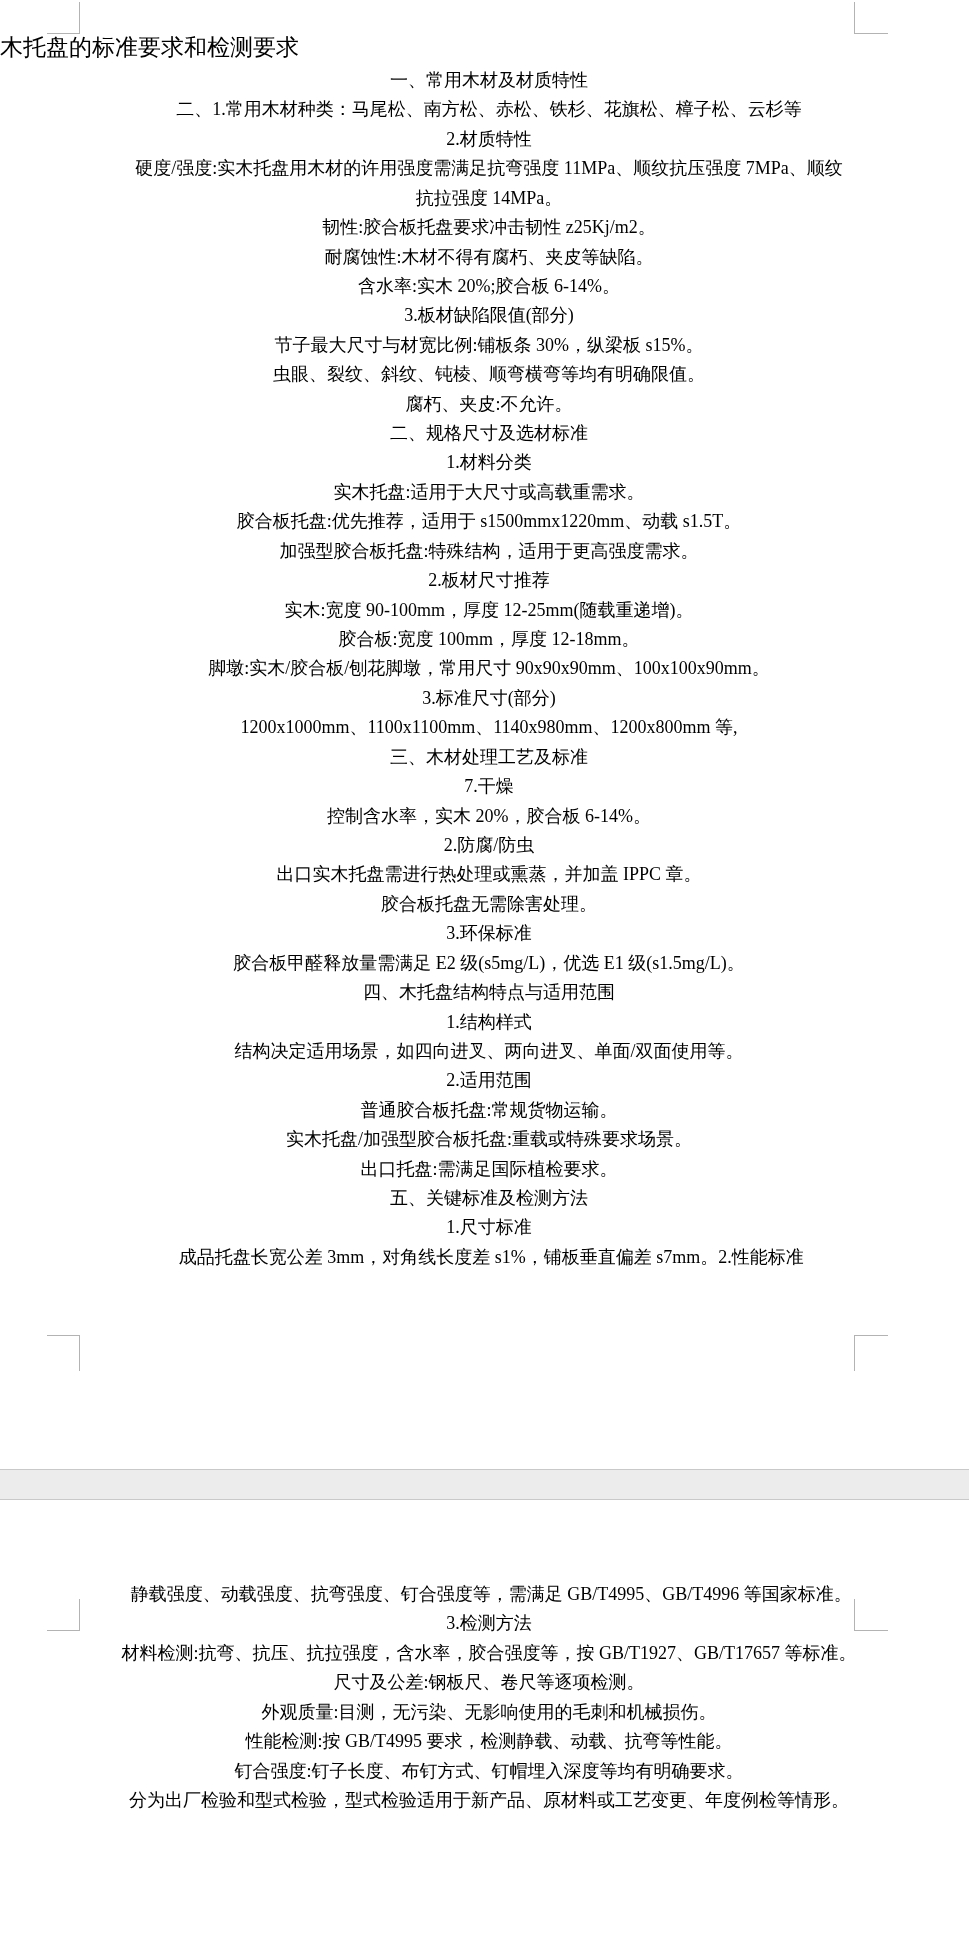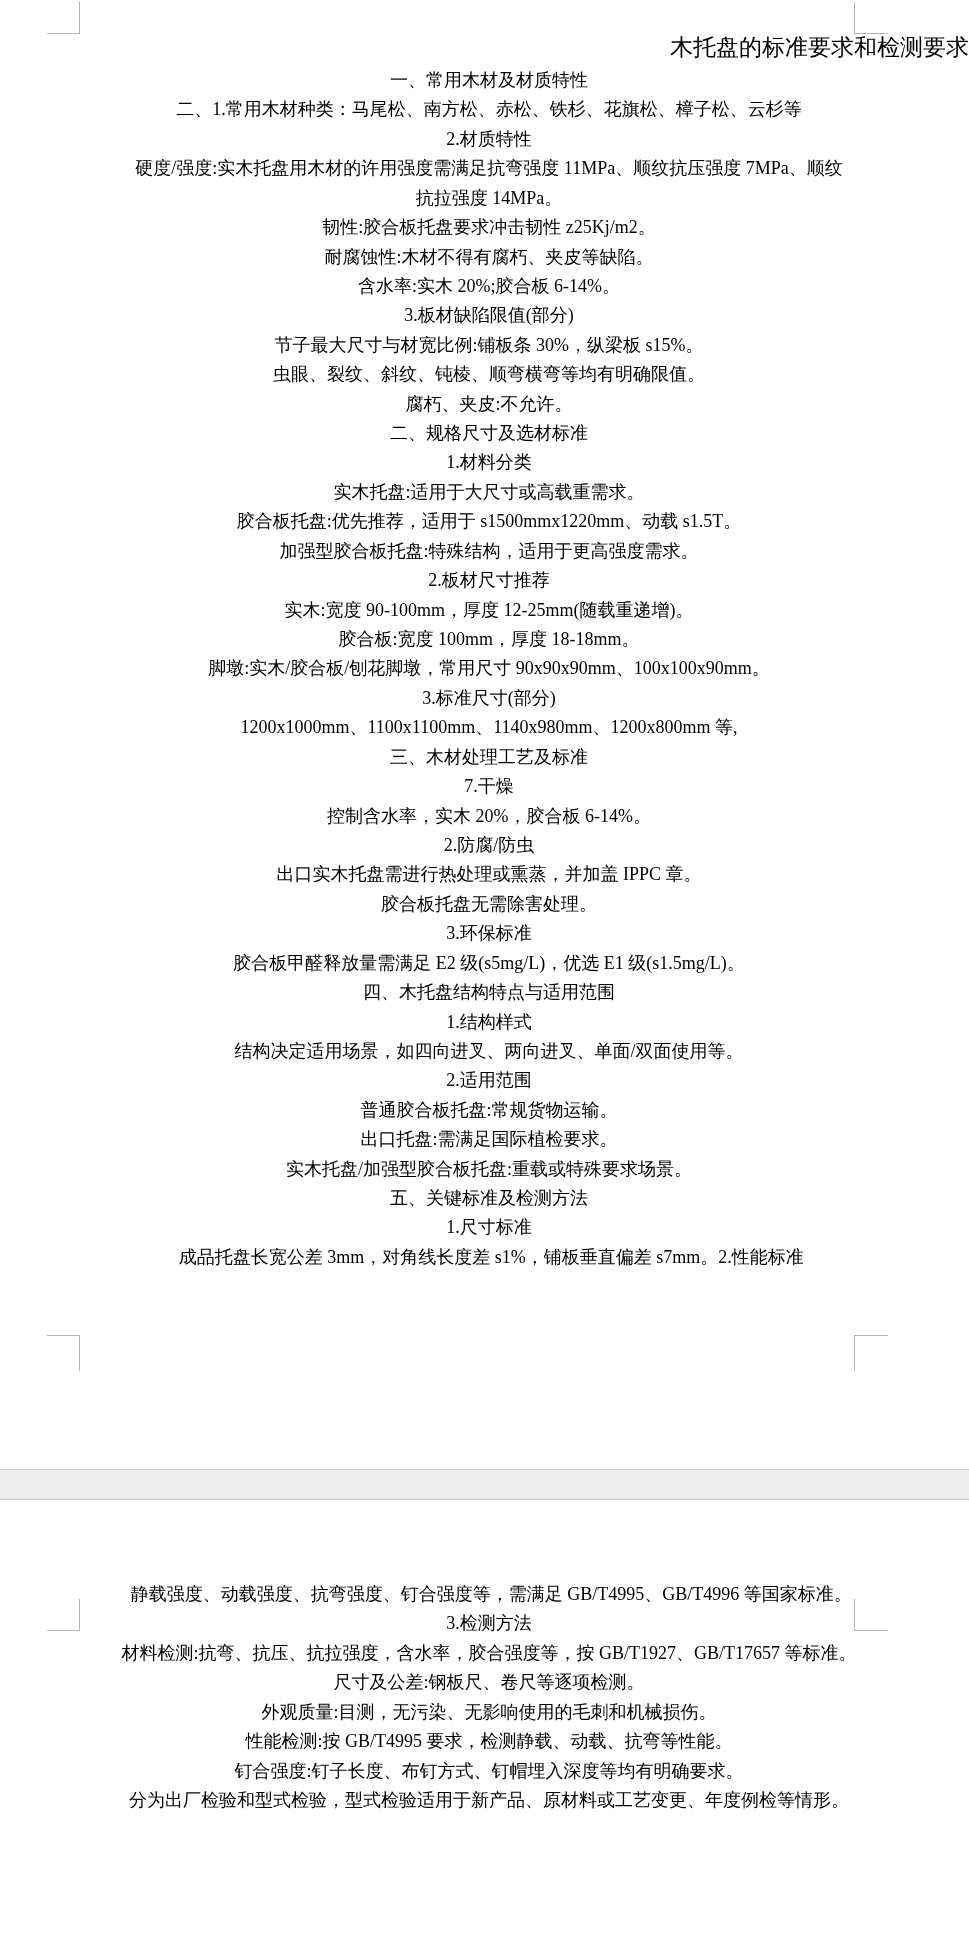--- a/index.html
+++ b/index.html
@@ -19,21 +19,21 @@
   .c-bl1 { left: 47px;  top: 1335px; width: 32px; height: 35px; border-right: 1px solid #b3b3b3; border-top: 1px solid #b3b3b3; }
   .c-br1 { left: 854px; top: 1335px; width: 33px; height: 35px; border-left: 1px solid #b3b3b3;  border-top: 1px solid #b3b3b3; }
   .c-tl2 { left: 47px;  top: 1599px; width: 32px; height: 31px; border-right: 1px solid #b3b3b3; border-bottom: 1px solid #b3b3b3; }
   .c-tr2 { left: 854px; top: 1599px; width: 33px; height: 31px; border-left: 1px solid #b3b3b3;  border-bottom: 1px solid #b3b3b3; }
 
   .doc-title {
     position: absolute;
     left: 0; top: 30px;
     width: 969px; height: 36px;
     line-height: 36px;
-    text-align: right;
+    text-align: left;
     font-size: 23px;
     white-space: pre;
   }
   .lines {
     position: absolute;
     left: 79px;
     width: 820px;
     font-size: 18px;
     line-height: 29.42px;
     text-align: center;
@@ -77,39 +77,39 @@
         <div>节子最大尺寸与材宽比例:铺板条 30%，纵梁板 s15%。</div>
         <div>虫眼、裂纹、斜纹、钝棱、顺弯横弯等均有明确限值。</div>
         <div>腐朽、夹皮:不允许。</div>
         <div>二、规格尺寸及选材标准</div>
         <div>1.材料分类</div>
         <div>实木托盘:适用于大尺寸或高载重需求。</div>
         <div>胶合板托盘:优先推荐，适用于 s1500mmx1220mm、动载 s1.5T。</div>
         <div>加强型胶合板托盘:特殊结构，适用于更高强度需求。</div>
         <div>2.板材尺寸推荐</div>
         <div>实木:宽度 90-100mm，厚度 12-25mm(随载重递增)。</div>
-        <div>胶合板:宽度 100mm，厚度 18-18mm。</div>
+        <div>胶合板:宽度 100mm，厚度 12-18mm。</div>
         <div>脚墩:实木/胶合板/刨花脚墩，常用尺寸 90x90x90mm、100x100x90mm。</div>
         <div>3.标准尺寸(部分)</div>
         <div>1200x1000mm、1100x1100mm、1140x980mm、1200x800mm 等,</div>
         <div>三、木材处理工艺及标准</div>
         <div>7.干燥</div>
         <div>控制含水率，实木 20%，胶合板 6-14%。</div>
         <div>2.防腐/防虫</div>
         <div>出口实木托盘需进行热处理或熏蒸，并加盖 IPPC 章。</div>
         <div>胶合板托盘无需除害处理。</div>
         <div>3.环保标准</div>
         <div>胶合板甲醛释放量需满足 E2 级(s5mg/L)，优选 E1 级(s1.5mg/L)。</div>
         <div>四、木托盘结构特点与适用范围</div>
         <div>1.结构样式</div>
         <div>结构决定适用场景，如四向进叉、两向进叉、单面/双面使用等。</div>
         <div>2.适用范围</div>
         <div>普通胶合板托盘:常规货物运输。</div>
+        <div>实木托盘/加强型胶合板托盘:重载或特殊要求场景。</div>
         <div>出口托盘:需满足国际植检要求。</div>
-        <div>实木托盘/加强型胶合板托盘:重载或特殊要求场景。</div>
         <div>五、关键标准及检测方法</div>
         <div>1.尺寸标准</div>
         <div> 成品托盘长宽公差 3mm，对角线长度差 s1%，铺板垂直偏差 s7mm。2.性能标准</div>
       </div>
   </div>
 
   <div class="separator"></div>
 
   <div>
     <div class="corner c-tl2"></div>

